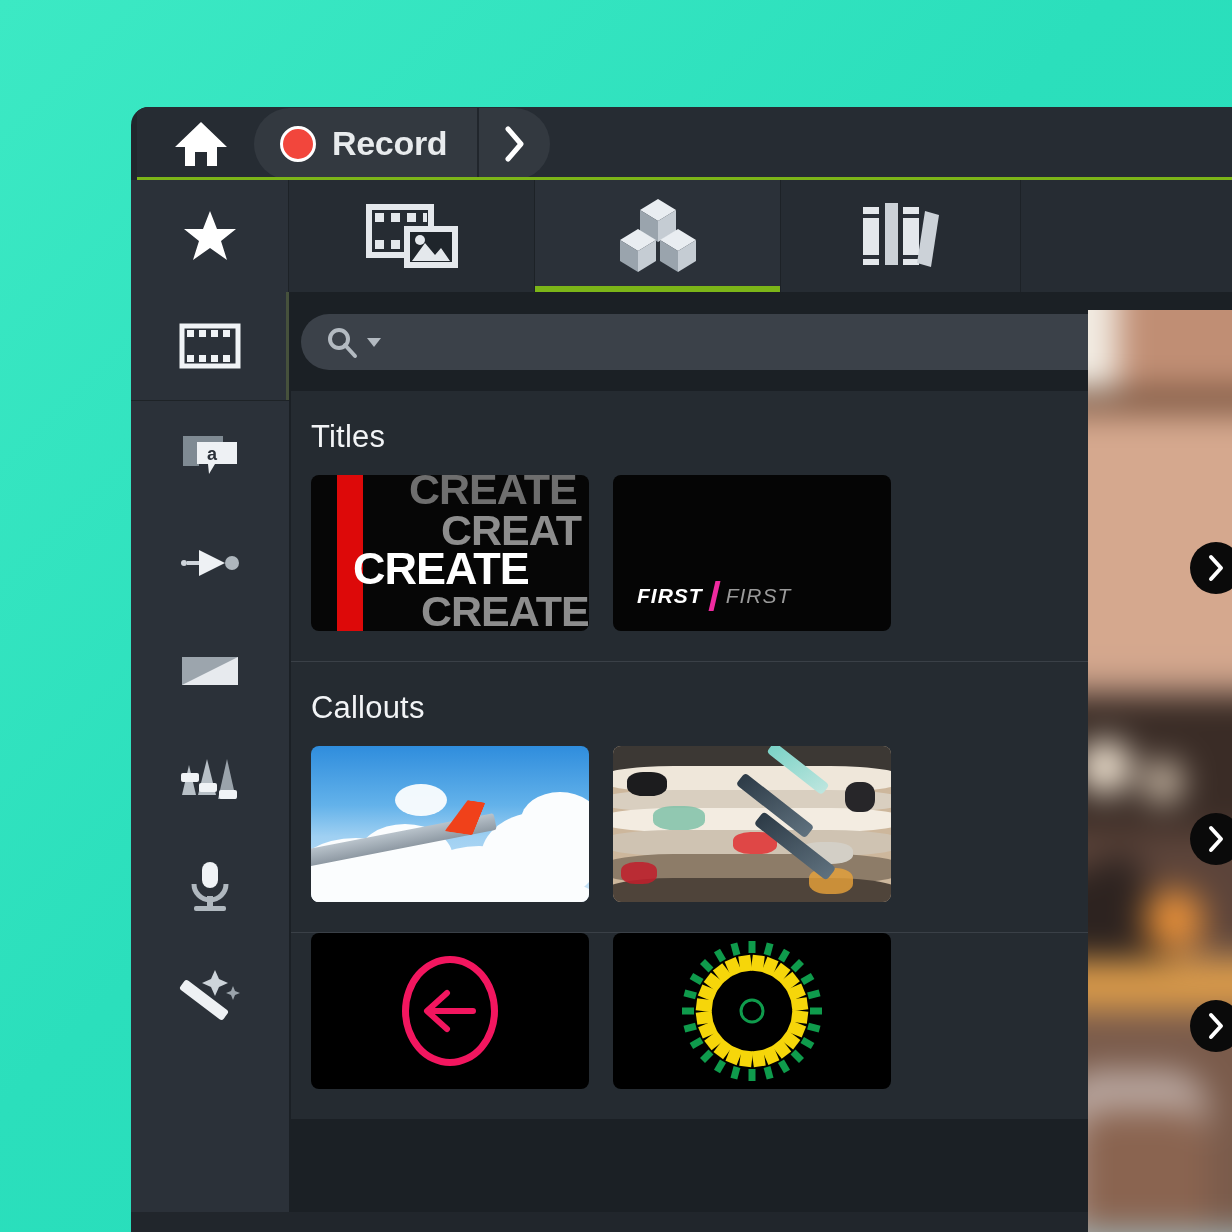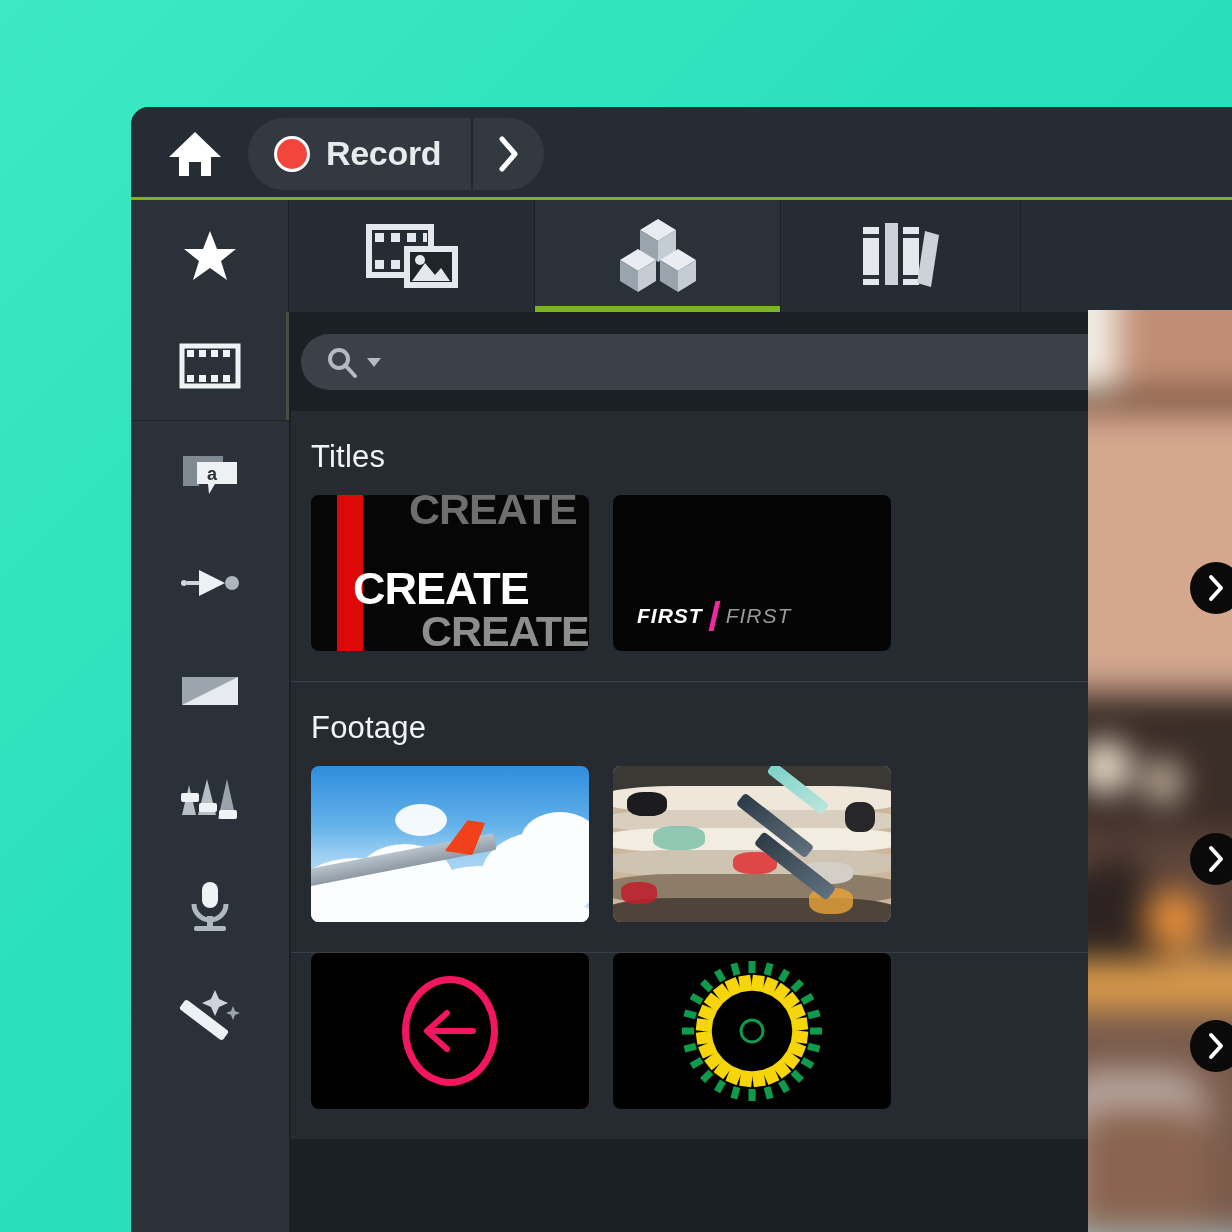--- a/index.html
+++ b/index.html
@@ -26,25 +26,26 @@
     width: 1101px;
     height: 1125px;
     background: #21262c;
     border-top-left-radius: 18px;
     overflow: hidden;
   }
 
   
   #topbar {
     position: relative;
-    height: 93px;
+    height: 73px;
     background: #262c33;
     display: flex;
     align-items: center;
     padding-left: 28px;
+    margin-left: 6px;
   }
   #topbar::after {
     content: "";
     position: absolute;
     left: 0; right: 0; bottom: 0;
     height: 3px;
     background: #7cb518;
   }
 
   .home-btn {
@@ -560,20 +561,21 @@
           <div class="section">
             <div class="section-head">
               <span class="section-title">Titles</span>
               <span class="see-all">See All</span>
             </div>
             <div class="card-row">
 
               <div class="card tc1">
                 <div class="stripe"></div>
                 <div class="ghost g1">CREATE</div>
+                <div class="ghost g2">CREAT</div>
                 <div class="ghost g3">CREATE</div>
                 <div class="ghost g4">CREATE</div>
                 <div class="ghost g5">CRE</div>
               </div>
 
               <div class="card tc2">
                 <div class="namewrap">
                   <span class="first">FIRST</span>
                   <span class="slash"></span>
                   <span class="last">FIRST</span>
@@ -583,21 +585,21 @@
               <div class="next-btn">
                 <svg class="icon" width="18" height="28" viewBox="0 0 18 28">
                   <path d="M4 3 L14 14 L4 25" stroke="#ffffff" stroke-width="4" fill="none" stroke-linecap="round" stroke-linejoin="round"></path>
                 </svg>
               </div>
             </div>
           </div>
 
           <div class="section">
             <div class="section-head">
-              <span class="section-title">Footage</span>
+              <span class="section-title">Callouts</span>
               <span class="see-all">See All</span>
             </div>
             <div class="card-row">
 
               <div class="card fc1">
                 <div class="cloudA" style="left:-20px;top:92px;width:130px;height:80px;"></div>
                 <div class="cloudA" style="left:46px;top:78px;width:96px;height:68px;"></div>
                 <div class="cloudA" style="left:108px;top:100px;width:120px;height:74px;"></div>
                 <div class="cloudA" style="left:170px;top:66px;width:118px;height:90px;"></div>
                 <div class="cloudA" style="left:210px;top:46px;width:78px;height:56px;"></div>

